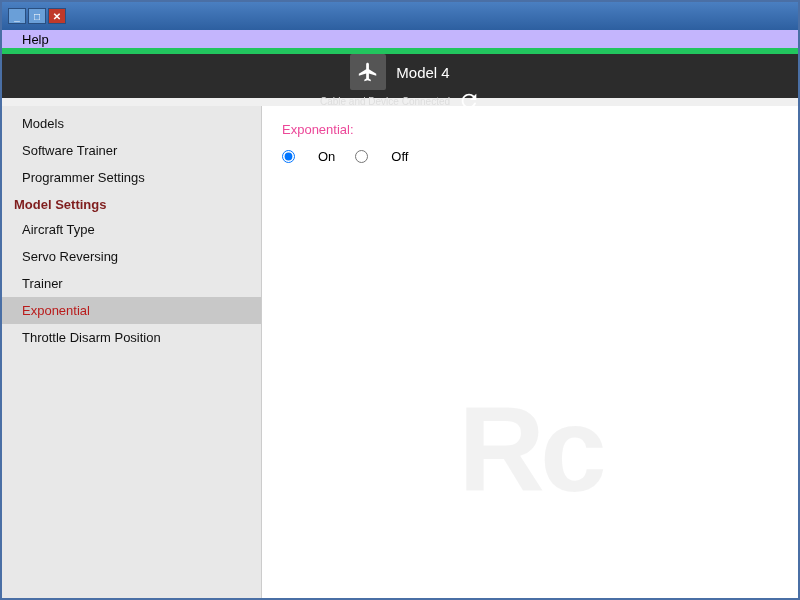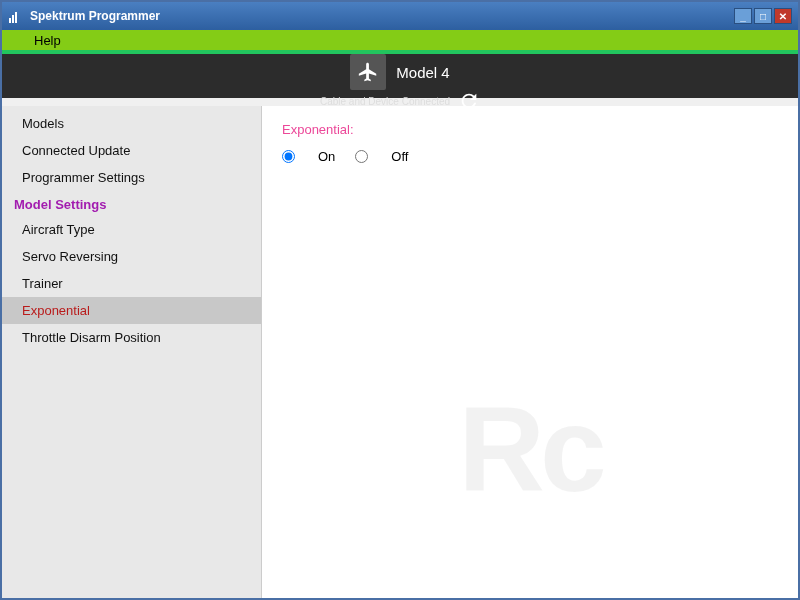--- a/index.html
+++ b/index.html
@@ -62,23 +62,23 @@
       cursor: pointer;
       display: flex;
       align-items: center;
       justify-content: center;
       font-weight: bold;
     }
     .title-btn.close { background: #c0392b; }
 
     
     .menu-bar {
-      background: #84cc16;
-      border-bottom: 4px solid #22c55e;
-      padding: 3px 24px;
+      background: #c4b5fd;
+      border-bottom: 6px solid #22c55e;
+      padding: 3px 12px;
       height: 24px;
       flex-shrink: 0;
       display: flex;
       align-items: center;
     }
     .menu-item {
       padding: 2px 8px;
       cursor: pointer;
       font-size: 13px;
     }
@@ -152,21 +152,21 @@
       font-size: 13px;
     }
     .sidebar-item.active {
       background: #c8c8c8;
       color: #b91c1c;
     }
     .sidebar-section-header {
       padding: 6px 12px 4px 12px;
       font-weight: bold;
       font-size: 13px;
-      color: #a21caf;
+      color: #7f1d1d;
       cursor: default;
     }
 
     
     .content-panel {
       flex: 1;
       background: white;
       padding: 16px 20px;
       position: relative;
       overflow: hidden;
@@ -218,30 +218,20 @@
       width: 22px;
       height: 22px;
     }
   </style>
 </head>
 <body>
 
 <div class="window">
 
   <div class="title-bar">
-    <div class="title-bar-left">
-      <div class="title-bar-icon">
-        <svg width="16" height="16" viewBox="0 0 16 16" fill="white">
-          <rect x="1" y="10" width="2" height="5" fill="white"></rect>
-          <rect x="4" y="7" width="2" height="8" fill="white"></rect>
-          <rect x="7" y="4" width="2" height="11" fill="white"></rect>
-        </svg>
-      </div>
-      <span class="title-bar-text">Spektrum Programmer</span>
-    </div>
     <div class="title-bar-controls">
       <button class="title-btn">_</button>
       <button class="title-btn">□</button>
       <button class="title-btn close">✕</button>
     </div>
   </div>
 
   <div class="menu-bar">
     <div class="menu-item">Help</div>
   </div>
@@ -265,21 +255,21 @@
     </div>
   </div>
 
   <div class="main-content">
 
     <div class="sidebar">
       <div class="sidebar-item">
         <span>Models</span>
       </div>
       <div class="sidebar-item">
-        <span>Connected Update</span>
+        <span>Software Trainer</span>
       </div>
       <div class="sidebar-item">
         <span>Programmer Settings</span>
       </div>
       <div class="sidebar-section-header">
         <span>Model Settings</span>
       </div>
       <div class="sidebar-item">
         <span>Aircraft Type</span>
       </div>

